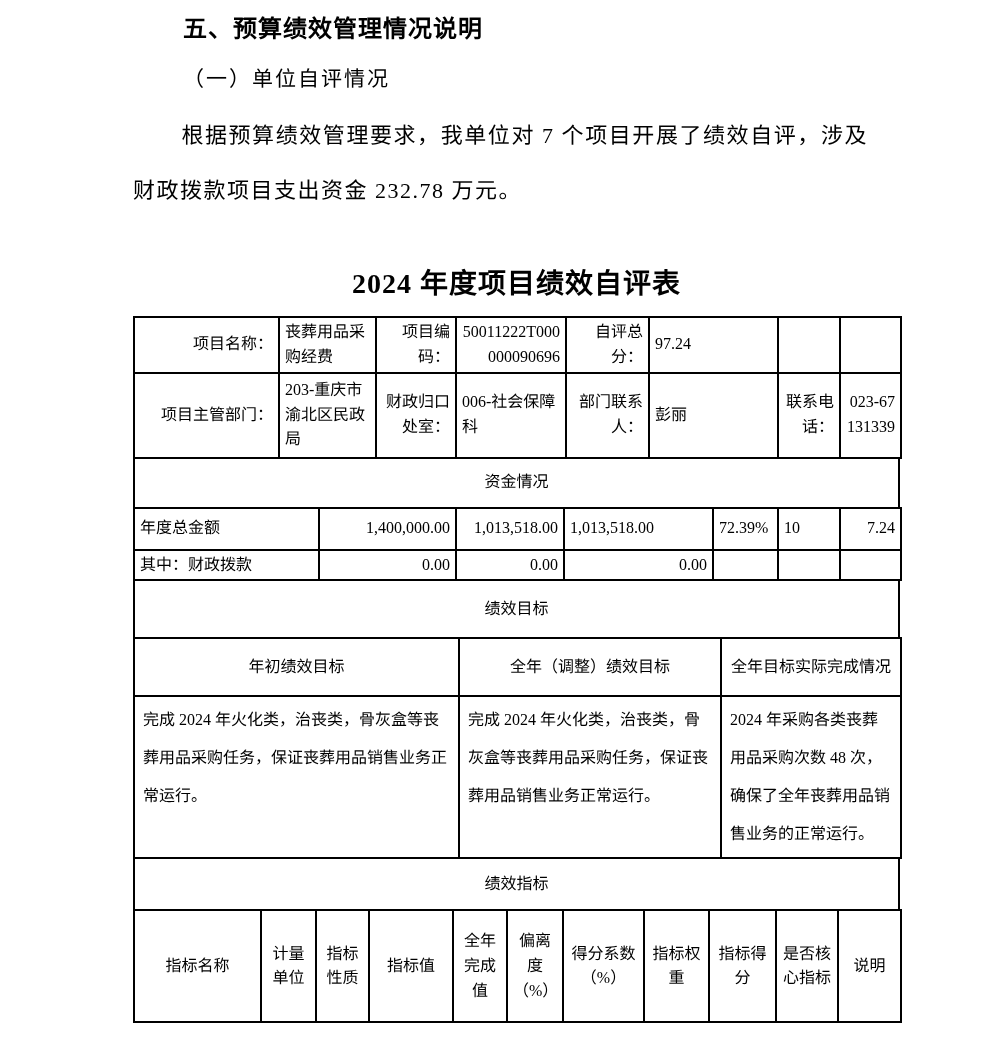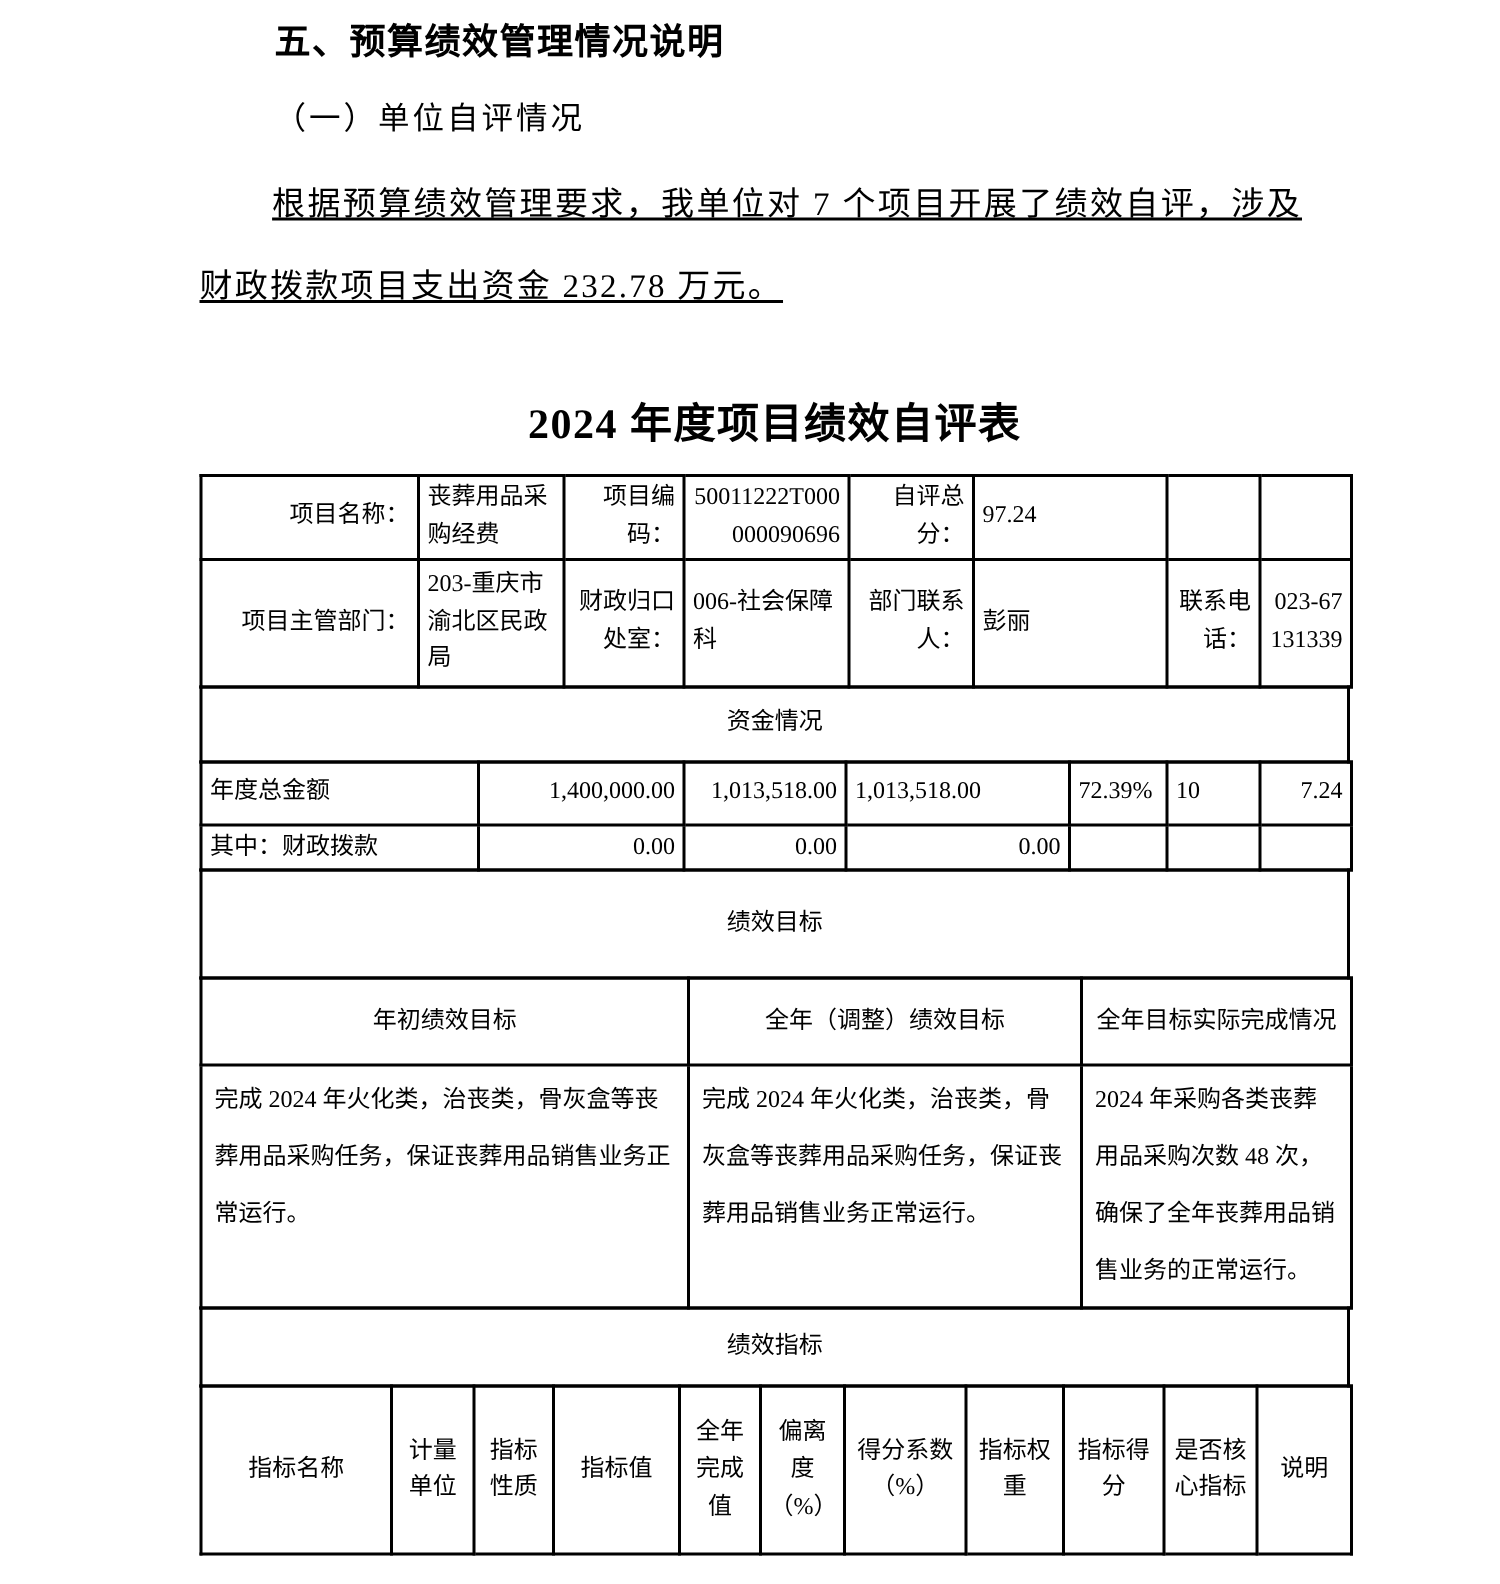--- a/index.html
+++ b/index.html
@@ -13,21 +13,21 @@
     font-family:"Liberation Sans","DejaVu Sans",sans-serif;
     font-size:24px;font-weight:bold;line-height:34px;
     margin:12px 0 0 50px;letter-spacing:1px;
   }
   .h2{
     font-size:21px;font-weight:normal;line-height:34px;
     margin:16px 0 0 50px;letter-spacing:2px;
   }
   .para{
     font-size:22px;line-height:55px;margin:12px 0 0 0;width:735px;
-    text-align:justify;text-indent:2.2em;letter-spacing:1.5px;text-decoration:underline;
+    text-align:justify;text-indent:2.2em;letter-spacing:1.5px;
   }
   .title{
     font-size:28px;font-weight:bold;line-height:40px;
     margin:46px 0 0 0;text-align:center;letter-spacing:1px;
   }
   .doc-table{margin-top:12px;}
   table.sec{
     border-collapse:collapse;table-layout:fixed;width:767px;
   }
   table.sec + table.sec{margin-top:-2px;}
@@ -128,21 +128,21 @@
         <td class="ar">0.00</td>
         <td></td>
         <td></td>
         <td></td>
       </tr>
     </tbody>
       </table>
 
     <table class="sec banner">
       <tbody>
-          <tr style="height:72px">
+          <tr style="height:58px">
         <td>绩效目标</td>
       </tr>
     </tbody>
       </table>
 
     <table class="sec t-target">
       <colgroup>
         <col style="width:325px">
           <col style="width:262px">
           <col style="width:180px">

